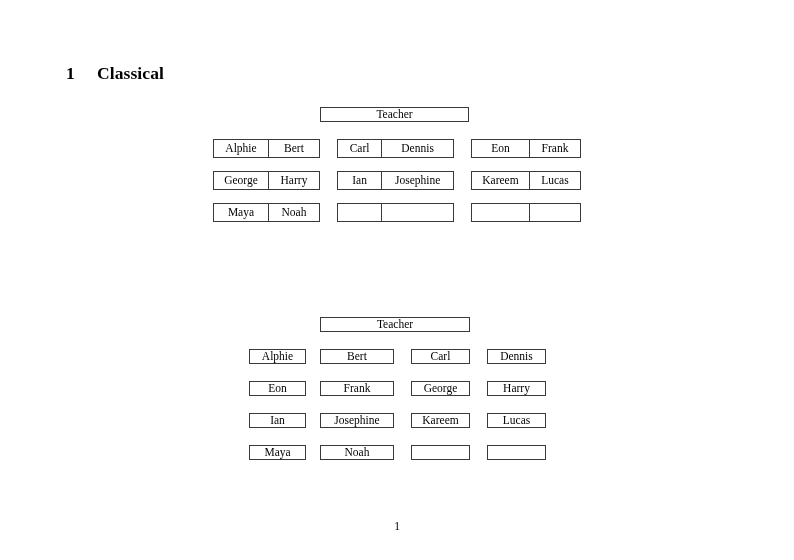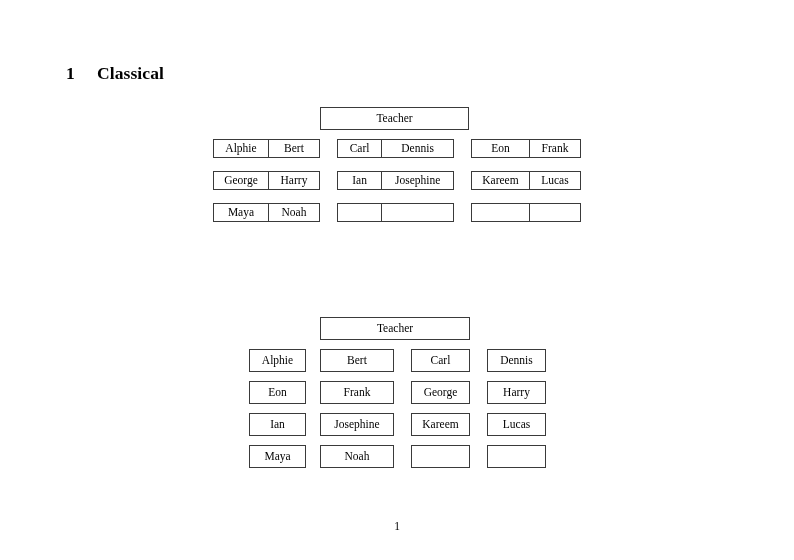--- a/index.html
+++ b/index.html
@@ -36,21 +36,21 @@
   }
   #heading-classical   { left: 66px; top: 63px; }
   #heading-distributed { left: 66px; top: 274px; }
 
   
   .box {
     position: absolute;
     box-sizing: border-box;
     border: 1px solid #3a3a3a;
     background: #ffffff;
-    height: 23px;
+    height: 15px;
     display: flex;
     align-items: center;
     justify-content: center;
     font-size: 11.5px;
     line-height: 1;
     white-space: nowrap;
   }
 
   
   .group-row {

